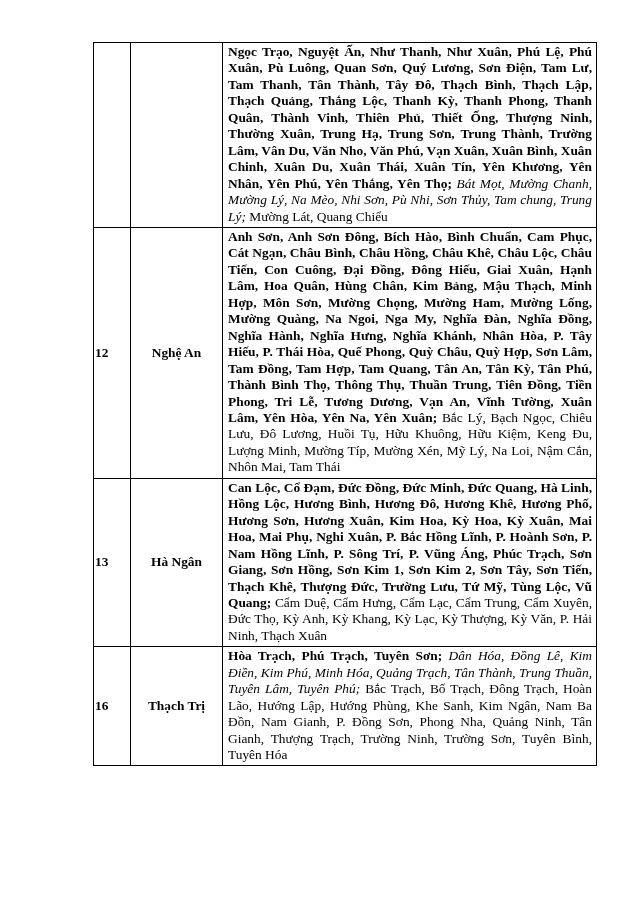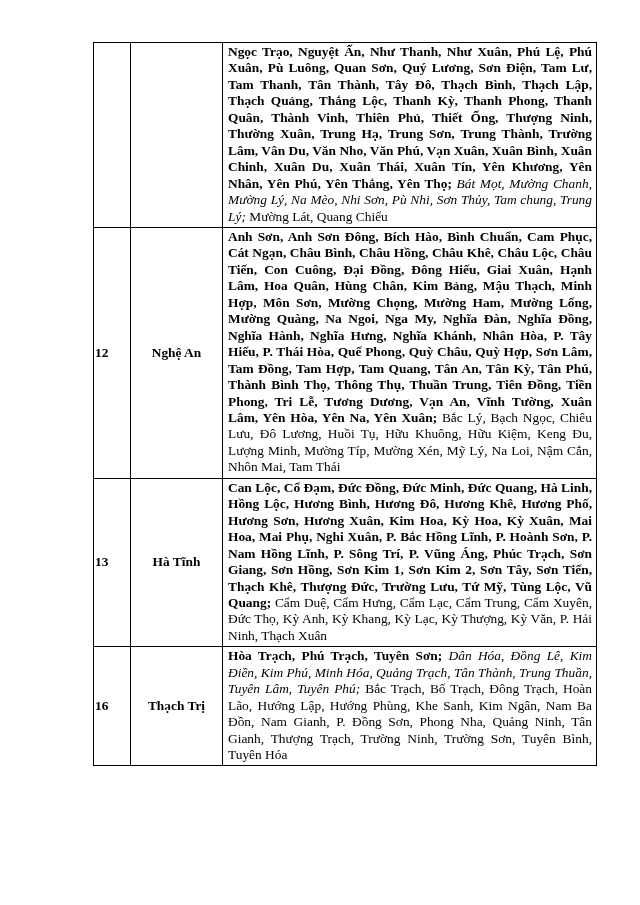--- a/index.html
+++ b/index.html
@@ -68,21 +68,21 @@
     <td class="col-prov"></td>
     <td class="col-list"><span class="seg-bold">Ngọc Trạo, Nguyệt Ấn, Như Thanh, Như Xuân, Phú Lệ, Phú Xuân, Pù Luông, Quan Sơn, Quý Lương, Sơn Điện, Tam Lư, Tam Thanh, Tân Thành, Tây Đô, Thạch Bình, Thạch Lập, Thạch Quảng, Thắng Lộc, Thanh Kỳ, Thanh Phong, Thanh Quân, Thành Vinh, Thiên Phủ, Thiết Ống, Thượng Ninh, Thường Xuân, Trung Hạ, Trung Sơn, Trung Thành, Trường Lâm, Vân Du, Văn Nho, Văn Phú, Vạn Xuân, Xuân Bình, Xuân Chinh, Xuân Du, Xuân Thái, Xuân Tín, Yên Khương, Yên Nhân, Yên Phú, Yên Thắng, Yên Thọ;</span> <span class="seg-italic">Bát Mọt, Mường Chanh, Mường Lý, Na Mèo, Nhi Sơn, Pù Nhi, Sơn Thủy, Tam chung, Trung Lý;</span> <span class="seg-regular">Mường Lát, Quang Chiểu</span></td>
   </tr>
         <tr>
     <td class="col-num">12</td>
     <td class="col-prov">Nghệ An</td>
     <td class="col-list"><span class="seg-bold">Anh Sơn, Anh Sơn Đông, Bích Hào, Bình Chuẩn, Cam Phục, Cát Ngạn, Châu Bình, Châu Hồng, Châu Khê, Châu Lộc, Châu Tiến, Con Cuông, Đại Đồng, Đông Hiếu, Giai Xuân, Hạnh Lâm, Hoa Quân, Hùng Chân, Kim Bảng, Mậu Thạch, Minh Hợp, Môn Sơn, Mường Chọng, Mường Ham, Mường Lống, Mường Quàng, Na Ngoi, Nga My, Nghĩa Đàn, Nghĩa Đồng, Nghĩa Hành, Nghĩa Hưng, Nghĩa Khánh, Nhân Hòa, P. Tây Hiếu, P. Thái Hòa, Quế Phong, Quỳ Châu, Quỳ Hợp, Sơn Lâm, Tam Đồng, Tam Hợp, Tam Quang, Tân An, Tân Kỳ, Tân Phú, Thành Bình Thọ, Thông Thụ, Thuần Trung, Tiên Đồng, Tiền Phong, Tri Lễ, Tương Dương, Vạn An, Vĩnh Tường, Xuân Lâm, Yên Hòa, Yên Na, Yên Xuân;</span> <span class="seg-regular">Bắc Lý, Bạch Ngọc, Chiêu Lưu, Đô Lương, Huồi Tụ, Hữu Khuông, Hữu Kiệm, Keng Đu, Lượng Minh, Mường Típ, Mường Xén, Mỹ Lý, Na Loi, Nậm Cắn, Nhôn Mai, Tam Thái</span></td>
   </tr>
         <tr>
     <td class="col-num">13</td>
-    <td class="col-prov">Hà Tĩnh</td>
+    <td class="col-prov">Hà Ngân</td>
     <td class="col-list"><span class="seg-bold">Can Lộc, Cổ Đạm, Đức Đồng, Đức Minh, Đức Quang, Hà Linh, Hồng Lộc, Hương Bình, Hương Đô, Hương Khê, Hương Phố, Hương Sơn, Hương Xuân, Kim Hoa, Kỳ Hoa, Kỳ Xuân, Mai Hoa, Mai Phụ, Nghi Xuân, P. Bắc Hồng Lĩnh, P. Hoành Sơn, P. Nam Hồng Lĩnh, P. Sông Trí, P. Vũng Áng, Phúc Trạch, Sơn Giang, Sơn Hồng, Sơn Kim 1, Sơn Kim 2, Sơn Tây, Sơn Tiến, Thạch Khê, Thượng Đức, Trường Lưu, Tứ Mỹ, Tùng Lộc, Vũ Quang;</span> <span class="seg-regular">Cẩm Duệ, Cẩm Hưng, Cẩm Lạc, Cẩm Trung, Cẩm Xuyên, Đức Thọ, Kỳ Anh, Kỳ Khang, Kỳ Lạc, Kỳ Thượng, Kỳ Văn, P. Hải Ninh, Thạch Xuân</span></td>
   </tr>
         <tr>
     <td class="col-num">16</td>
     <td class="col-prov">Thạch Trị</td>
     <td class="col-list"><span class="seg-bold">Hòa Trạch, Phú Trạch, Tuyên Sơn;</span> <span class="seg-italic">Dân Hóa, Đồng Lê, Kim Điền, Kim Phú, Minh Hóa, Quảng Trạch, Tân Thành, Trung Thuần, Tuyên Lâm, Tuyên Phú;</span> <span class="seg-regular">Bắc Trạch, Bố Trạch, Đông Trạch, Hoàn Lão, Hướng Lập, Hướng Phùng, Khe Sanh, Kim Ngân, Nam Ba Đồn, Nam Gianh, P. Đồng Sơn, Phong Nha, Quảng Ninh, Tân Gianh, Thượng Trạch, Trường Ninh, Trường Sơn, Tuyên Bình, Tuyên Hóa</span></td>
   </tr>
       </tbody>
   </table>
 </div>

